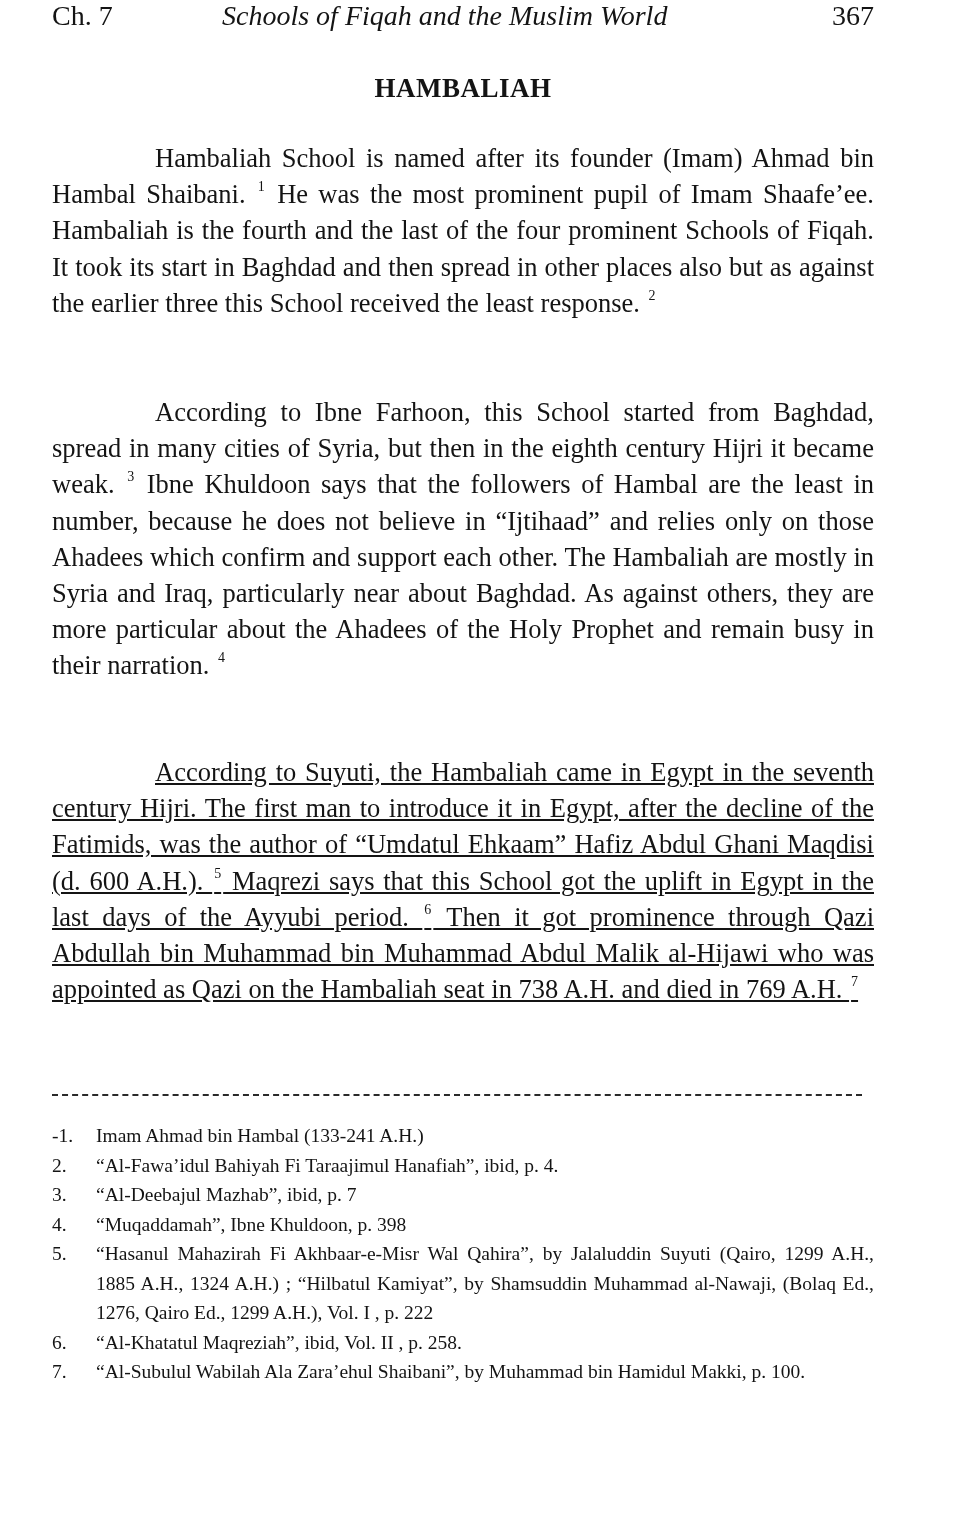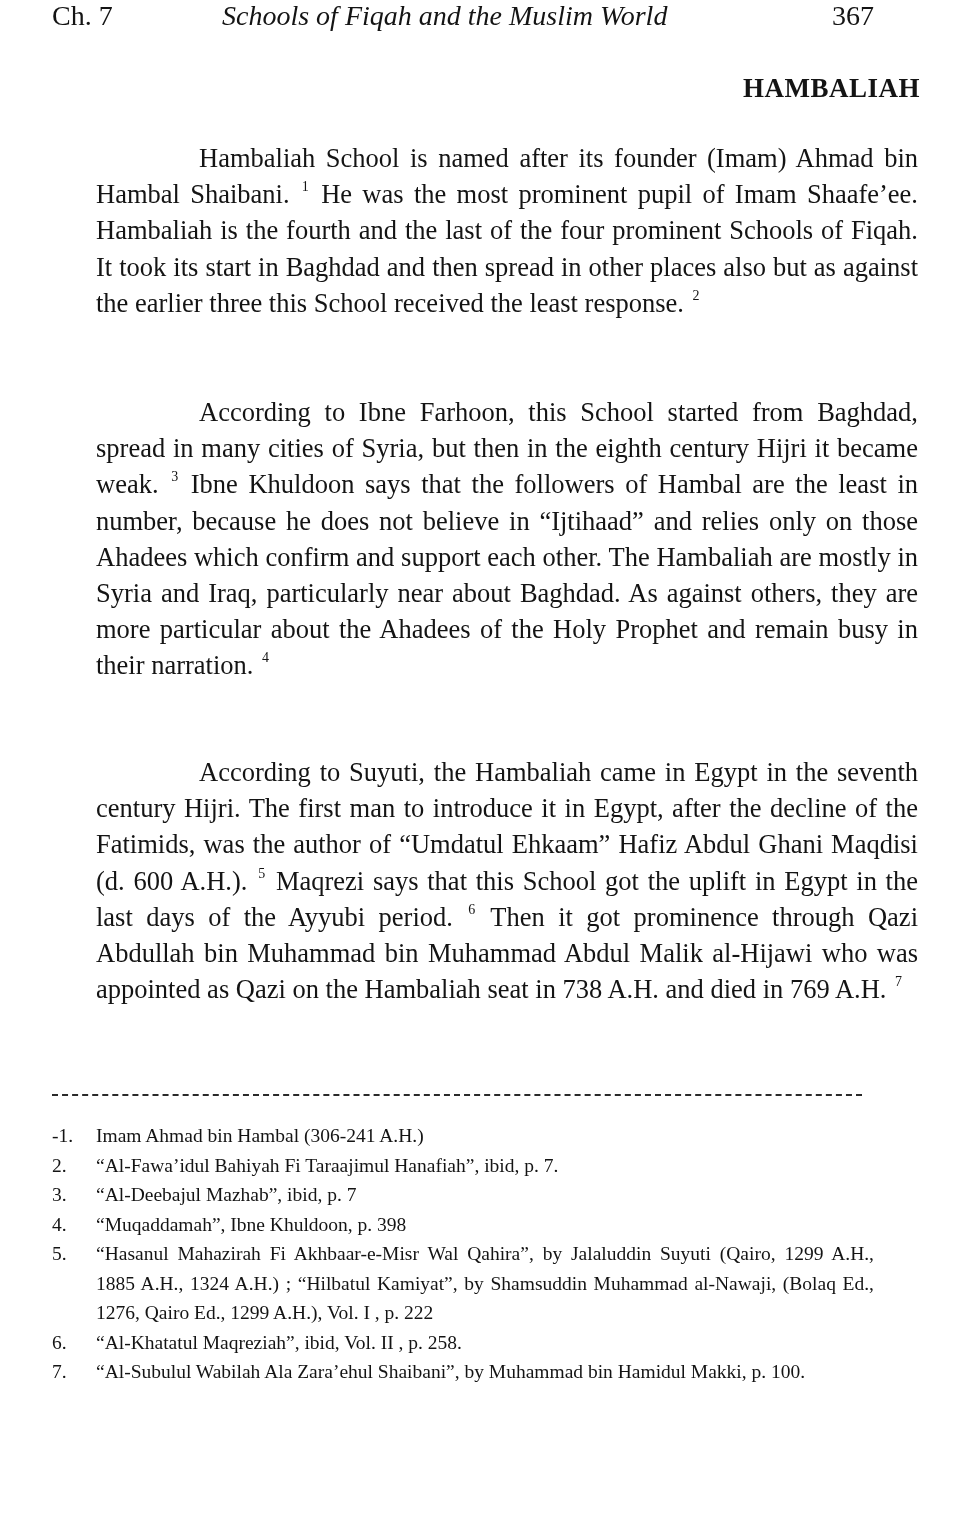--- a/index.html
+++ b/index.html
@@ -46,51 +46,50 @@
       position: absolute;
       right: 0;
       top: 0;
     }
     
     .section-heading {
       position: absolute;
       top: 70px;
       left: 0;
       width: 914px;
-      text-align: right;
+      text-align: center;
       font-weight: bold;
       font-size: 27px;
       line-height: 36px;
       letter-spacing: 0.5px;
     }
     
     .body {
       position: absolute;
       left: 46px;
       width: 822px;
       font-size: 26.5px;
       line-height: 36.2px;
       text-align: justify;
       text-align-last: left;
-      margin-left: 44px;
     }
     .para {
       margin: 0;
       text-indent: 103px;
       word-spacing: 0px;
     }
     .para sup {
       font-size: 14px;
       line-height: 0;
       vertical-align: 12px;
       padding: 0 2px;
     }
     #para-1 { top: 140px; }
     #para-2 { top: 394px; }
-    #para-3 { top: 754px; }
+    #para-3 { top: 754px; text-decoration: underline; }
     
     .divider {
       position: absolute;
       top: 1094px;
       left: 46px;
       width: 810px;
       height: 0;
       border-top: 2px dashed #2a2a2a;
     }
     
@@ -140,25 +139,25 @@
 
   <div class="body" id="para-3">
     <p class="para"><span>According to Suyuti, the Hambaliah came in Egypt in the seventh century Hijri. The first man to introduce it in Egypt, after the decline of the Fatimids, was the author of “Umdatul Ehkaam” Hafiz Abdul Ghani Maqdisi (d. 600 A.H.). </span><sup>5</sup><span> Maqrezi says that this School got the uplift in Egypt in the last days of the Ayyubi period. </span><sup>6</sup><span> Then it got prominence through Qazi Abdullah bin Muhammad bin Muhammad Abdul Malik al-Hijawi who was appointed as Qazi on the Hambaliah seat in 738 A.H. and died in 769 A.H. </span><sup>7</sup></p>
   </div>
 
   <div class="divider"></div>
 
   <div class="footnotes">
     <div class="footnote">
       <span class="fn-num">-1.</span>
-      <span class="fn-text">Imam Ahmad bin Hambal (306-241 A.H.)</span>
+      <span class="fn-text">Imam Ahmad bin Hambal (133-241 A.H.)</span>
     </div>
     <div class="footnote">
       <span class="fn-num">2.</span>
-      <span class="fn-text">“Al-Fawa’idul Bahiyah Fi Taraajimul Hanafiah”, ibid, p. 7.</span>
+      <span class="fn-text">“Al-Fawa’idul Bahiyah Fi Taraajimul Hanafiah”, ibid, p. 4.</span>
     </div>
     <div class="footnote">
       <span class="fn-num">3.</span>
       <span class="fn-text">“Al-Deebajul Mazhab”, ibid, p. 7</span>
     </div>
     <div class="footnote">
       <span class="fn-num">4.</span>
       <span class="fn-text">“Muqaddamah”, Ibne Khuldoon, p. 398</span>
     </div>
     <div class="footnote">

